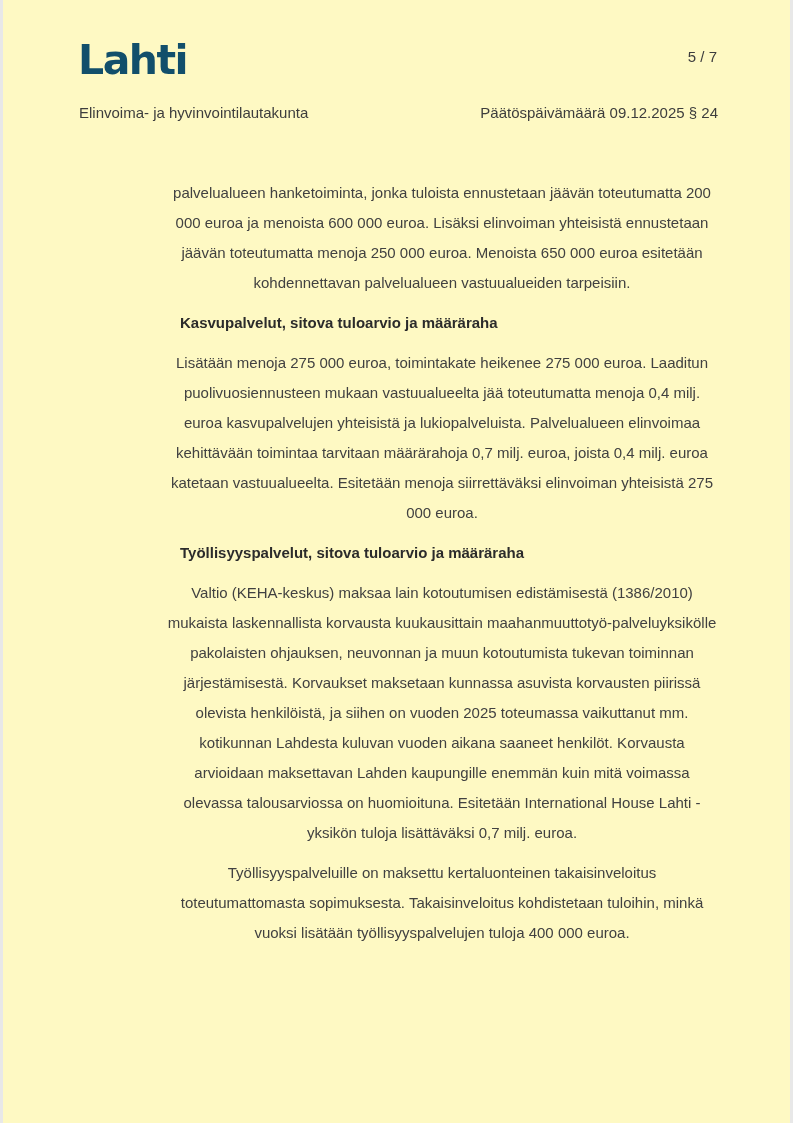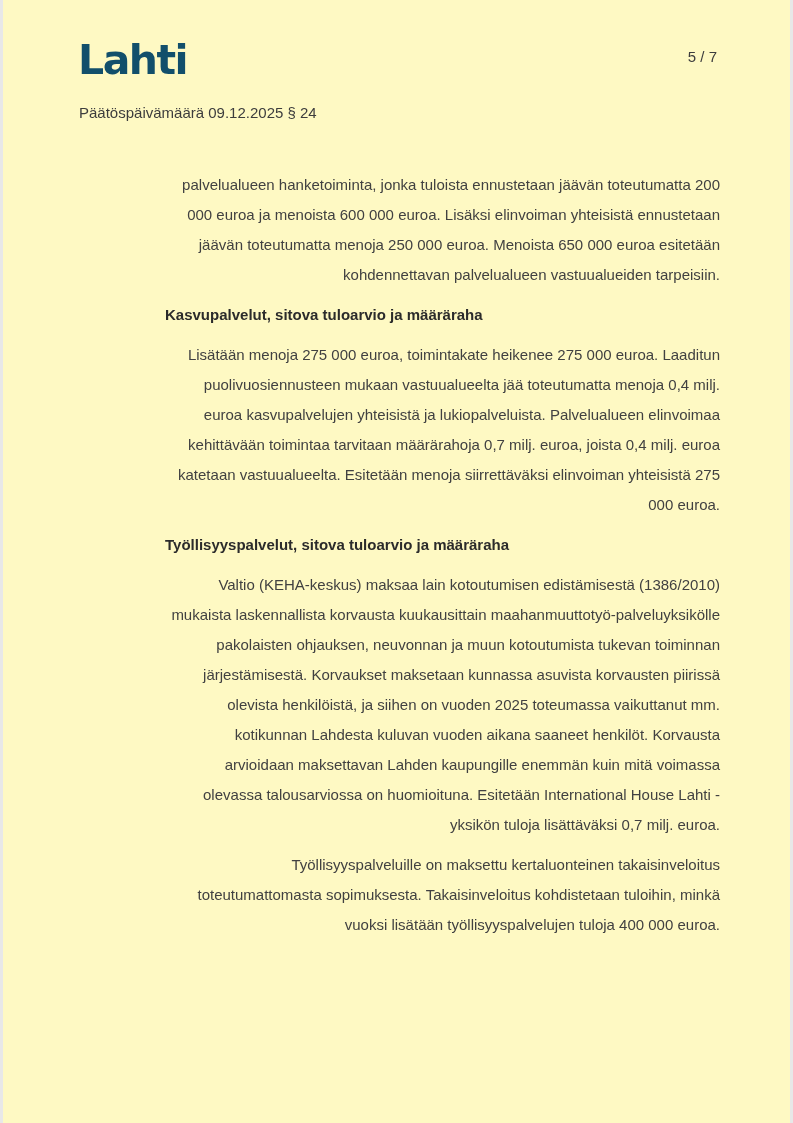--- a/index.html
+++ b/index.html
@@ -45,41 +45,42 @@
   .content {
     position: absolute;
     left: 161px;
     top: 170px;
     width: 556px;
     font-size: 15px;
     line-height: 30px;
     color: #414141;
   }
   .paragraph {
-    margin: 0 0 10px 0;
-    text-align: right;
+    margin: 8px 0 10px 0;
+    text-align: center;
   }
   .heading {
     font-size: 15px;
     line-height: 30px;
     font-weight: 700;
     color: #2b2b2b;
-    margin: 6px 0 10px 1px;
+    margin: 6px 0 10px 16px;
   }
 </style>
 </head>
 <body>
 
 <div class="page">
 
   <div class="logo">Lahti</div>
 
   <div class="page-number">5 / 7</div>
 
   <div class="subheader">
+    <span>Elinvoima- ja hyvinvointilautakunta</span>
     <span>Päätöspäivämäärä 09.12.2025 § 24</span>
   </div>
 
   <div class="content">
     <p class="paragraph">palvelualueen hanketoiminta, jonka tuloista ennustetaan jäävän toteutumatta 200 000 euroa ja menoista 600 000 euroa. Lisäksi elinvoiman yhteisistä ennustetaan jäävän toteutumatta menoja 250 000 euroa. Menoista 650 000 euroa esitetään kohdennettavan palvelualueen vastuualueiden tarpeisiin.</p>
 
     <h3 class="heading">Kasvupalvelut, sitova tuloarvio ja määräraha</h3>
 
     <p class="paragraph">Lisätään menoja 275 000 euroa, toimintakate heikenee 275 000 euroa. Laaditun puolivuosiennusteen mukaan vastuualueelta jää toteutumatta menoja 0,4 milj. euroa kasvupalvelujen yhteisistä ja lukiopalveluista. Palvelualueen elinvoimaa kehittävään toimintaa tarvitaan määrärahoja 0,7 milj. euroa, joista 0,4 milj. euroa katetaan vastuualueelta. Esitetään menoja siirrettäväksi elinvoiman yhteisistä 275 000 euroa.</p>
 

